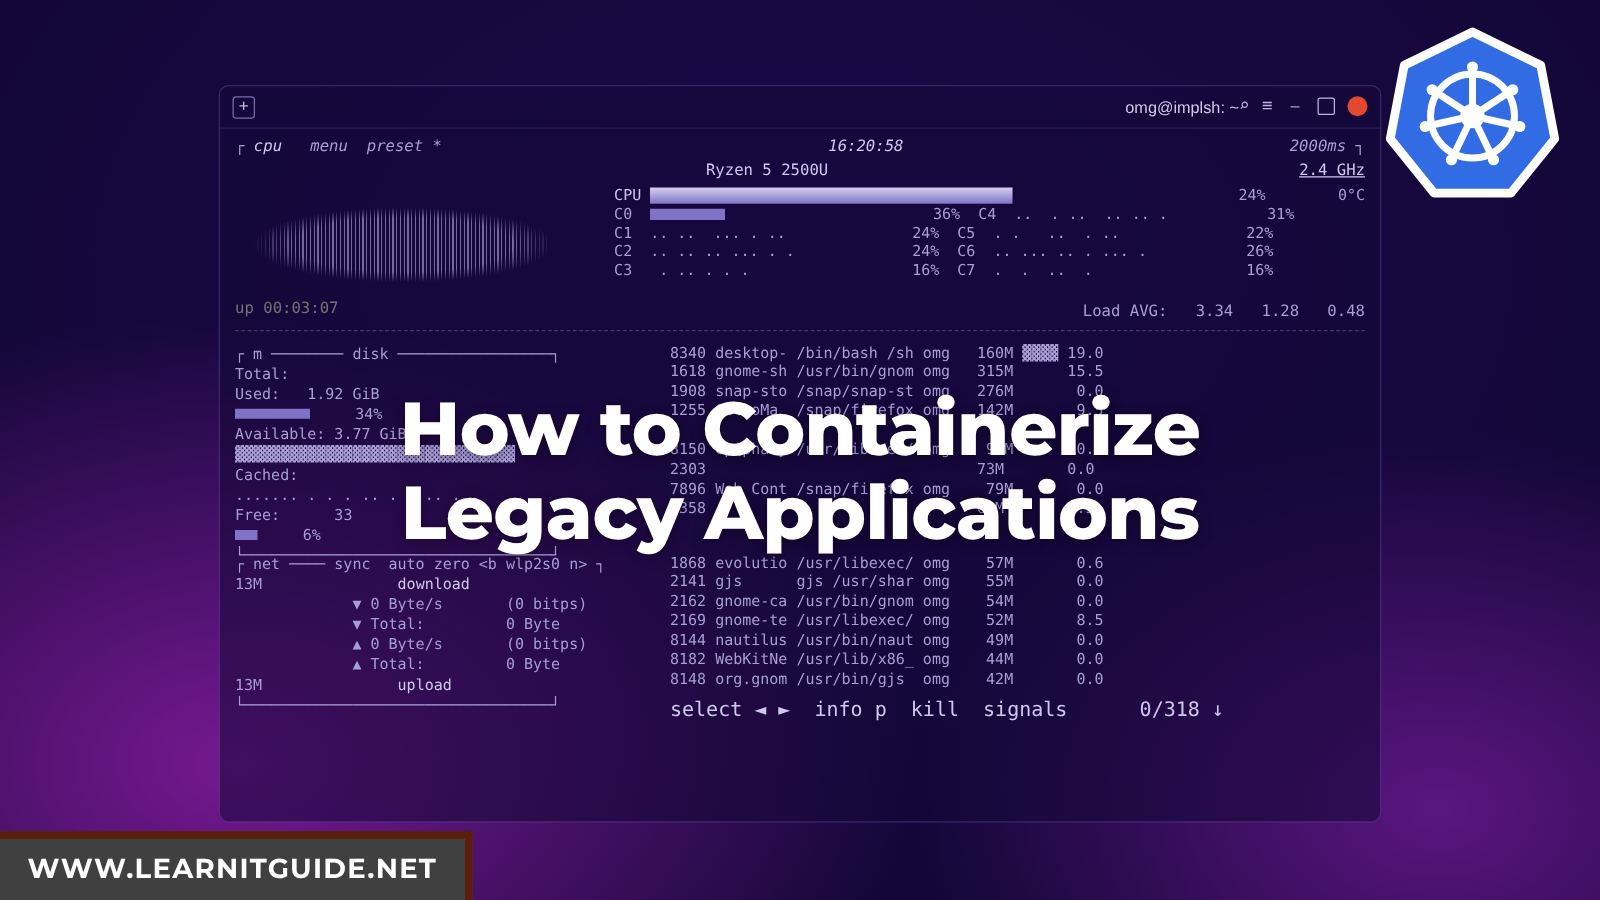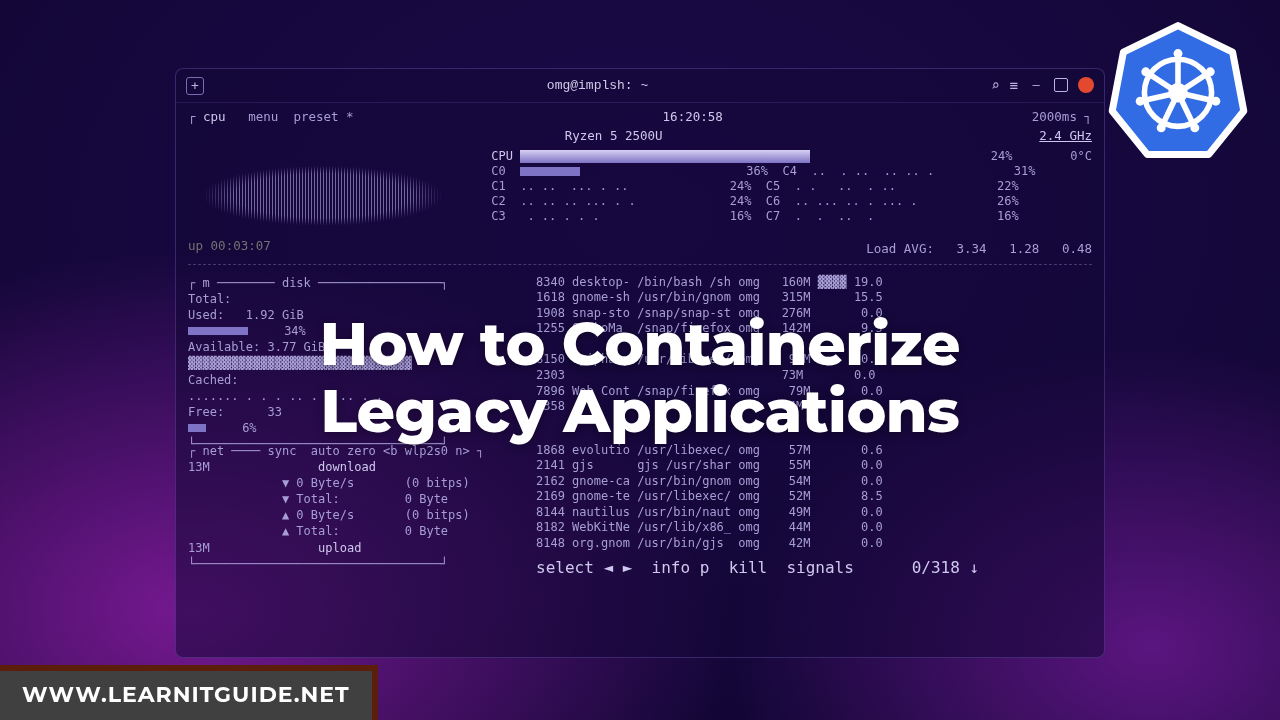--- a/index.html
+++ b/index.html
@@ -29,30 +29,30 @@
     height: 34px;
     display: flex; align-items: center;
     padding: 0 10px;
     border-bottom: 1px solid rgba(120,100,200,0.2);
     color: #d0cbe8;
   }
   .titlebar .plus {
     width: 18px; height: 18px; border: 1px solid #7a6cb0; border-radius: 3px;
     display:flex;align-items:center;justify-content:center;font-size:13px;color:#bdb4e0;
   }
-  .titlebar .title { flex:1; text-align:center; font-family: Liberation Mono, monospace; font-size:13px; }
+  .titlebar .title { flex:1; text-align:right; font-family: Liberation Sans, sans-serif; font-size:13px; }
   .titlebar .ctrls { display:flex; gap:10px; align-items:center; }
   .ctrls .sq { width:16px; height:16px; border-radius:3px; display:flex;align-items:center;justify-content:center; color:#bdb4e0; font-size:12px;}
   .ctrls .search { font-size:14px; color:#bdb4e0; }
   .ctrls .ham { font-size:14px; color:#bdb4e0; } .ctrls .max{width:14px;height:14px;border:1px solid #bdb4e0;border-radius:2px;}
   .ctrls .close { width:16px;height:16px;border-radius:8px;background:#e2492f; }
 
   .body { padding: 6px 12px 10px; height: calc(100% - 34px); color:#a79ed6; }
   .row1 { display:flex; justify-content:space-between; }
-  .row1 span { white-space:pre; }
+  .row1 span { white-space:pre;font-style:italic; }
   .cpuinfo { display:flex; justify-content:space-between; margin-top:2px; }
   .cpuinfo .r { text-align:right;text-decoration:underline; }
 
   .panel-top { display:flex; gap:34px; margin-top:4px; }
   .wave {
     width: 330px; height: 85px;
     background-image:
       repeating-linear-gradient(90deg, rgba(160,150,210,0.75) 0 1px, transparent 1px 3px);
     -webkit-mask-image: radial-gradient(ellipse 160px 40px at 50% 55%, #000 55%, transparent 75%);
             mask-image: radial-gradient(ellipse 160px 40px at 50% 55%, #000 55%, transparent 75%);

